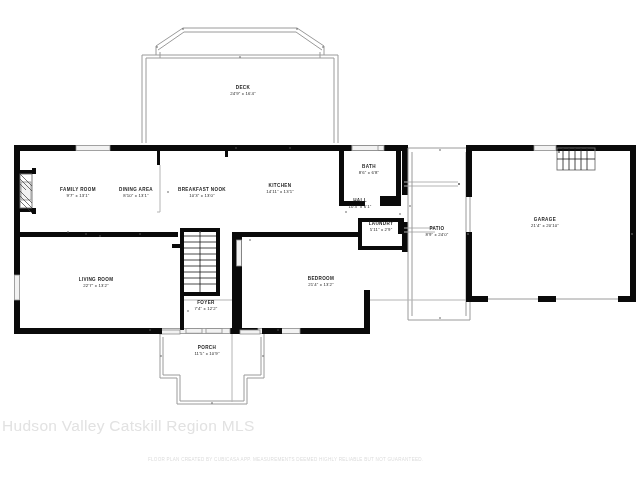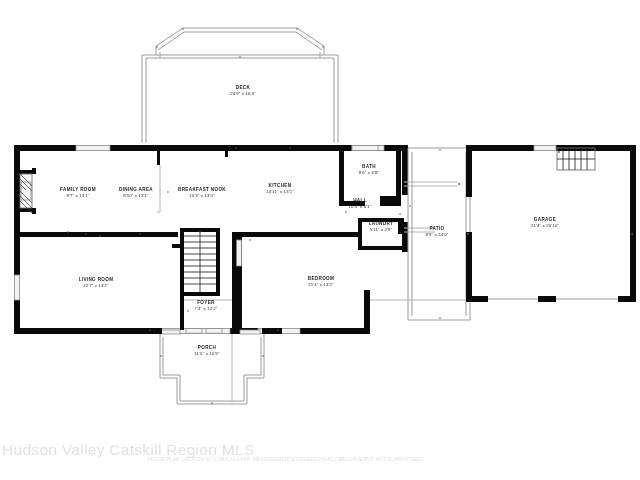--- a/index.html
+++ b/index.html
@@ -17,21 +17,21 @@
   .fixture{fill:none;stroke:#6f6f6f;stroke-width:0.9;}
   .dot{fill:#5a5a5a;}
 
   .room-label{position:absolute;text-align:center;color:#1d1d1d;
               line-height:1.32;letter-spacing:0.2px;pointer-events:none;}
   .room-label .nm{display:block;font-size:4.6px;font-weight:700;
                   letter-spacing:0.35px;white-space:nowrap;}
   .room-label .dm{display:block;font-size:4.3px;font-weight:400;
                   letter-spacing:0.15px;white-space:nowrap;}
 
-  #watermark{position:absolute;left:2px;top:441px;font-size:15.5px;
+  #watermark{position:absolute;left:2px;top:417px;font-size:15.5px;
              color:#e2e2e2;font-weight:400;letter-spacing:0.3px;
              white-space:nowrap;}
   #disclaimer{position:absolute;left:148px;top:457px;font-size:4.6px;
               color:#dcdcdc;letter-spacing:0.25px;white-space:nowrap;}
 </style>
 </head>
 <body>
 
 <div id="stage">
 

